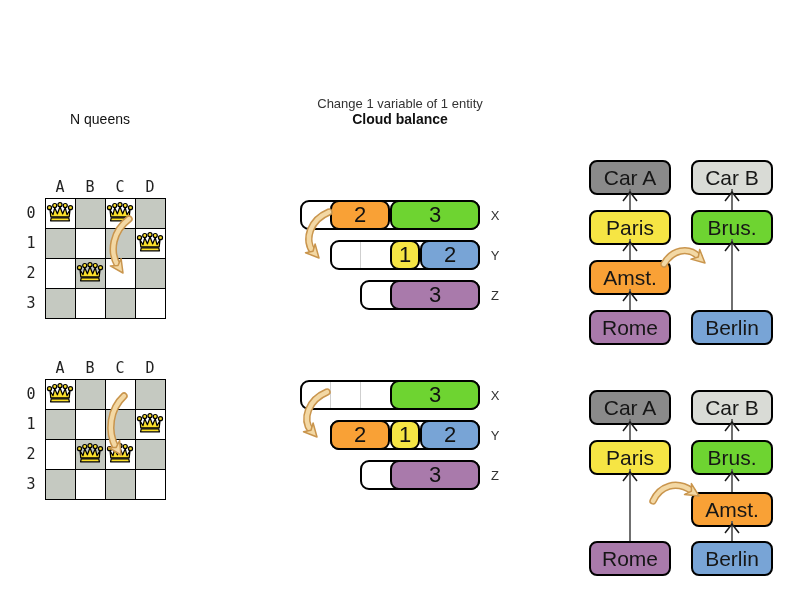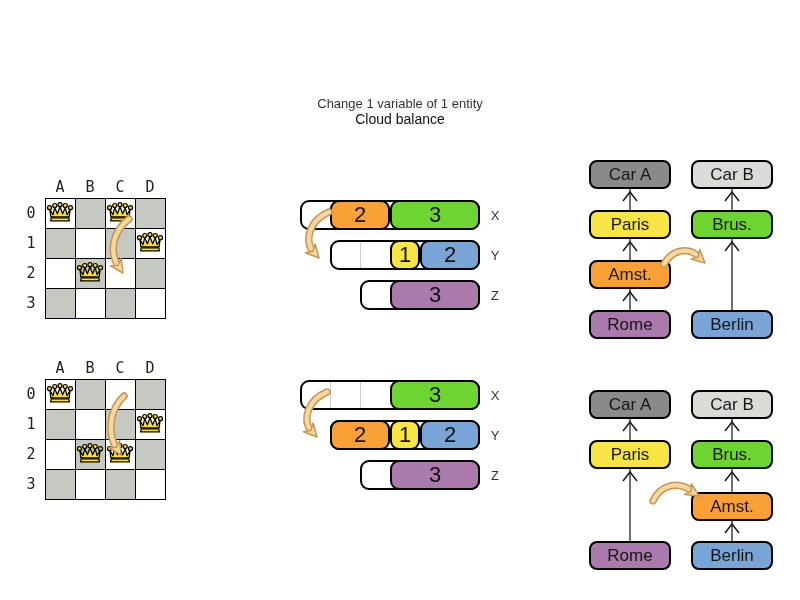--- a/index.html
+++ b/index.html
@@ -16,31 +16,32 @@
   .board-label{font-family:"DejaVu Sans Mono","Liberation Mono",monospace;font-size:15px;line-height:16px;
                text-align:center;color:#222;}
   .queen svg{display:block;width:28px;height:21px;}
   
   .tray{background:#fff;border:2px solid #000;border-radius:9px;box-sizing:border-box;height:30px;}
   .cblock{border:2px solid #000;border-radius:9px;box-sizing:border-box;height:30px;
           display:flex;align-items:center;justify-content:center;font-size:22px;color:#111;}
   .divider{width:1px;height:26px;background:#cfcfcf;}
   .tray-label{font-size:13px;color:#333;text-align:center;}
   
-  .rbox{width:82px;height:29px;border:2px solid #000;border-radius:8px;box-sizing:border-box;
-        display:flex;align-items:center;justify-content:center;font-size:17px;color:#161616;}
+  .rbox{width:82px;height:35px;border:2px solid #000;border-radius:8px;box-sizing:border-box;
+        display:flex;align-items:center;justify-content:center;font-size:21px;color:#161616;}
   #overlay{position:absolute;left:0;top:0;z-index:5;pointer-events:none;}
 </style>
 </head>
 <body>
 
 <div id="canvas">
   <div id="subtitle" class="abs">Change 1 variable of 1 entity</div>
 
-  <div class="abs colhead" style="left:320px;top:110px;width:160px;">Cloud balance</div>
+  <div class="abs colhead" style="left:20px;top:110px;width:160px;">N queens</div>
+  <div class="abs colhead" style="left:320px;top:110px;width:160px;font-weight:bold;">Cloud balance</div>
 
   <svg id="overlay" width="800" height="600">
       <line x1="630" y1="189" x2="630" y2="210" stroke="#606060" stroke-width="1.8"></line>
       <path d="M623 201 L630 192 L637 201" fill="none" stroke="#1a1a1a" stroke-width="1.5"></path>
       <line x1="630" y1="239" x2="630" y2="260" stroke="#606060" stroke-width="1.8"></line>
       <path d="M623 251 L630 242 L637 251" fill="none" stroke="#1a1a1a" stroke-width="1.5"></path>
       <line x1="630" y1="289" x2="630" y2="310" stroke="#606060" stroke-width="1.8"></line>
       <path d="M623 301 L630 292 L637 301" fill="none" stroke="#1a1a1a" stroke-width="1.5"></path>
       <line x1="732" y1="189" x2="732" y2="210" stroke="#606060" stroke-width="1.8"></line>
       <path d="M725 201 L732 192 L739 201" fill="none" stroke="#1a1a1a" stroke-width="1.5"></path>

